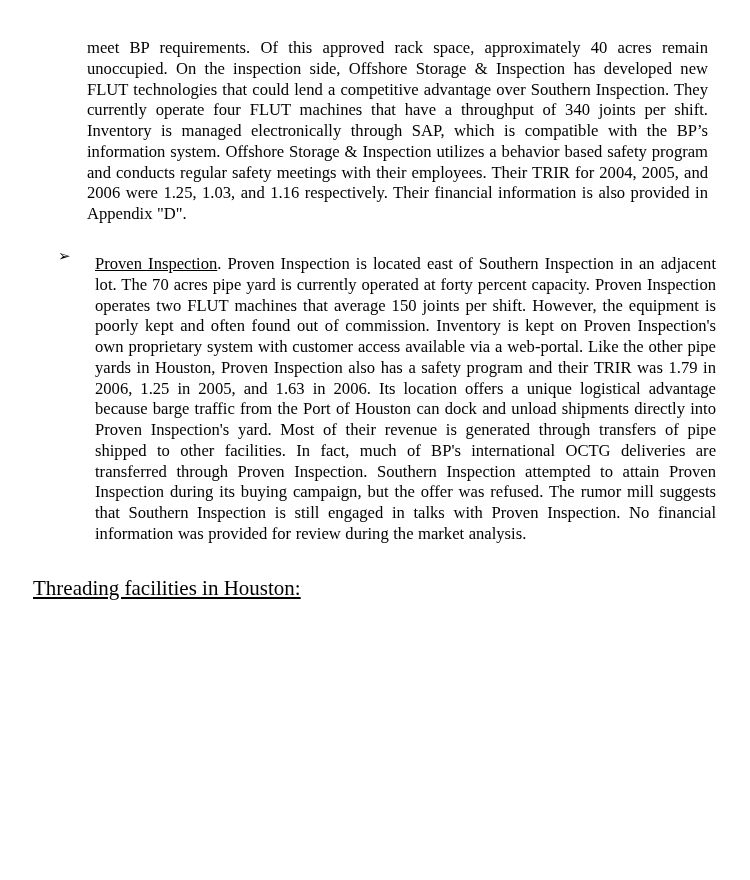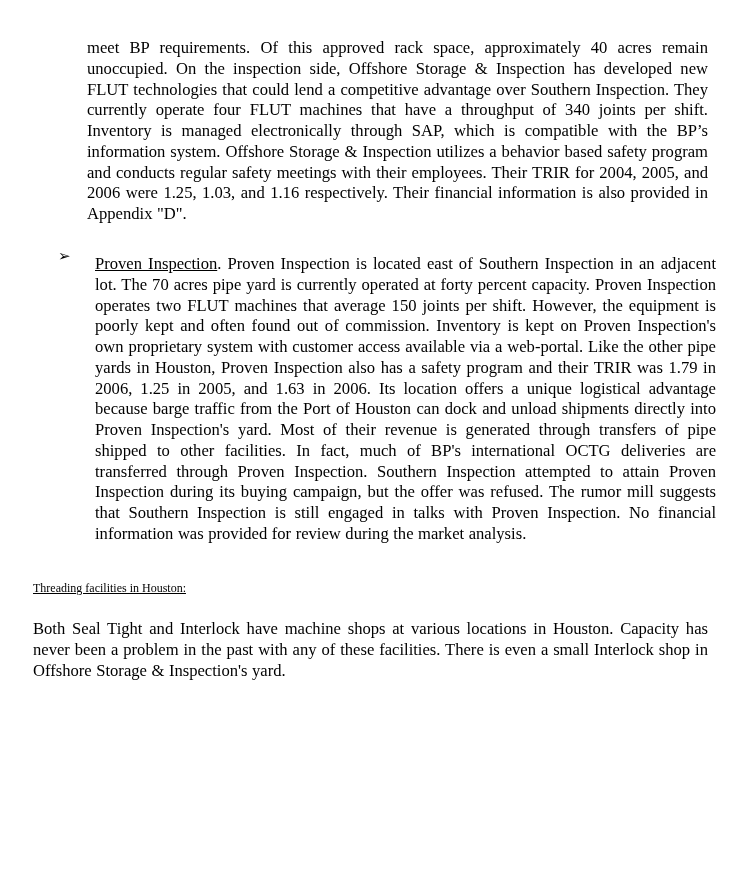--- a/index.html
+++ b/index.html
@@ -63,21 +63,21 @@
     }
     .bullet-title {
       text-decoration: underline;
     }
     .section-heading {
       position: absolute;
       left: 33px;
       top: 578px;
       margin: 0;
       font-weight: normal;
-      font-size: 12px;
+      font-size: 21px;
       line-height: 20.75px;
       text-decoration: underline;
     }
     .body-para {
       left: 33px;
       top: 619px;
       width: 675px;
     }
   </style>
 </head>
@@ -87,15 +87,14 @@
 
   <p class="para cont-para">meet BP requirements.  Of this approved rack space, approximately 40 acres remain unoccupied.   On the inspection side, Offshore Storage &amp; Inspection has developed new FLUT technologies that could lend a competitive advantage over Southern Inspection.  They currently operate four FLUT machines that have a throughput of 340 joints per shift.  Inventory is managed electronically through SAP, which is compatible with the BP’s information system.  Offshore Storage &amp; Inspection utilizes a behavior based safety program and conducts regular safety meetings with their employees.  Their TRIR for 2004, 2005, and 2006 were 1.25, 1.03, and 1.16 respectively.  Their financial information is also provided in Appendix "D".</p>
 
   <div class="bullet-item">
     <span class="bullet-glyph">➢</span>
     <p class="bullet-body"><span class="bullet-title">Proven Inspection</span><span>.</span><span>  Proven Inspection is located east of Southern Inspection in an adjacent lot.  The 70 acres pipe yard is currently operated at forty percent capacity. Proven Inspection operates two FLUT machines that average 150 joints per shift. However, the equipment is poorly kept and often found out of commission. Inventory is kept on Proven Inspection's own proprietary system with customer access available via a web-portal.  Like the other pipe yards in Houston, Proven Inspection also has a safety program and their TRIR was 1.79 in 2006, 1.25 in 2005, and 1.63 in 2006.  Its location offers a unique logistical advantage because barge traffic from the Port of Houston can dock and unload shipments directly into Proven Inspection's yard.  Most of their revenue is generated through transfers of pipe shipped to other facilities.  In fact, much of BP's international OCTG deliveries are transferred through Proven Inspection.  Southern Inspection attempted to attain Proven Inspection during its buying campaign, but the offer was refused.  The rumor mill suggests that Southern Inspection is still engaged in talks with Proven Inspection. No financial information was provided for review during the market analysis.</span></p>
   </div>
 
   <h3 class="section-heading">Threading facilities in Houston:</h3>
 
-  <p class="para body-para">Both Seal Tight and Interlock have machine shops at various locations in Houston.  Capacity has never been a problem in the past with any of these facilities.  There is even a small Interlock shop in Offshore Storage &amp; Inspection's yard.</p>
 
 </div>
 
 </body></html>

